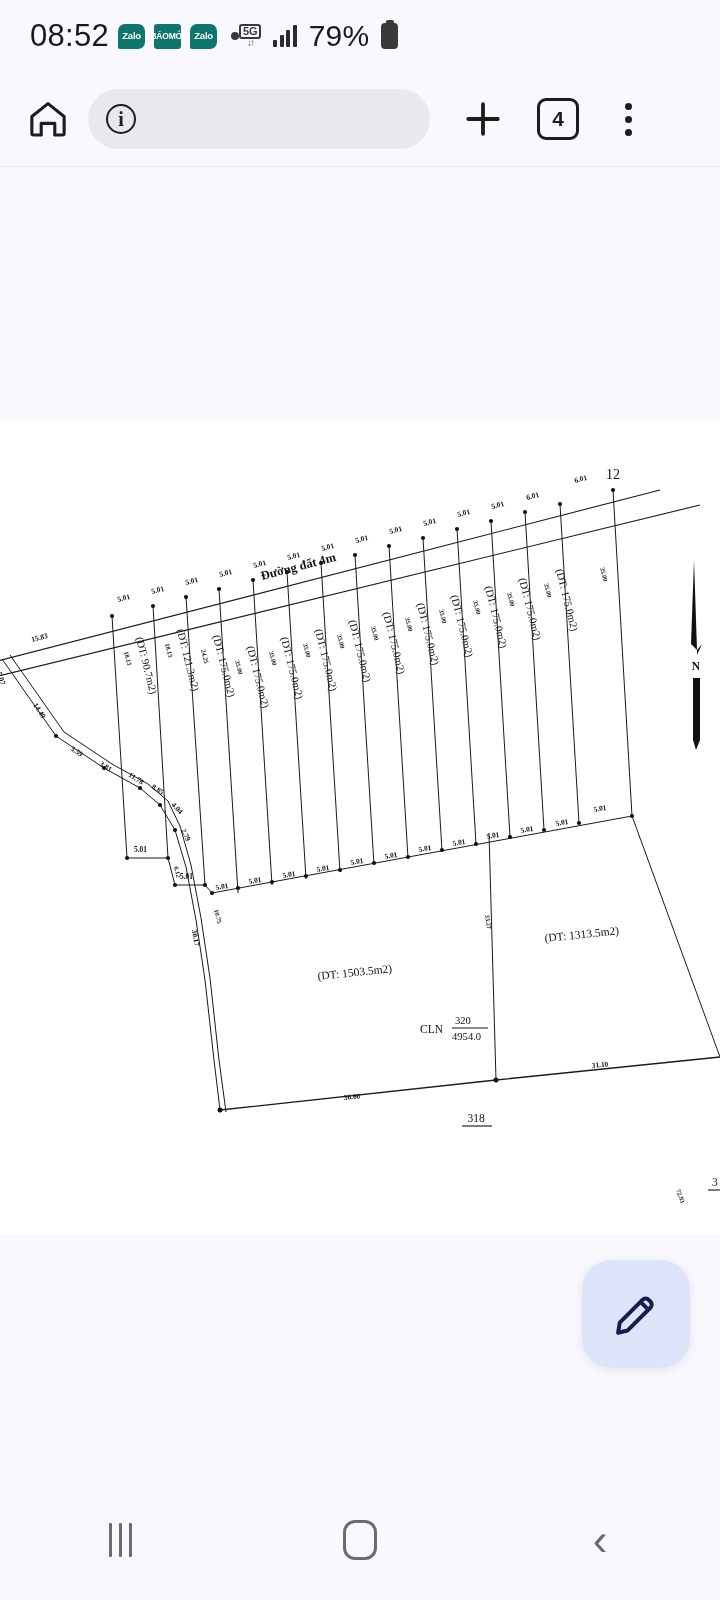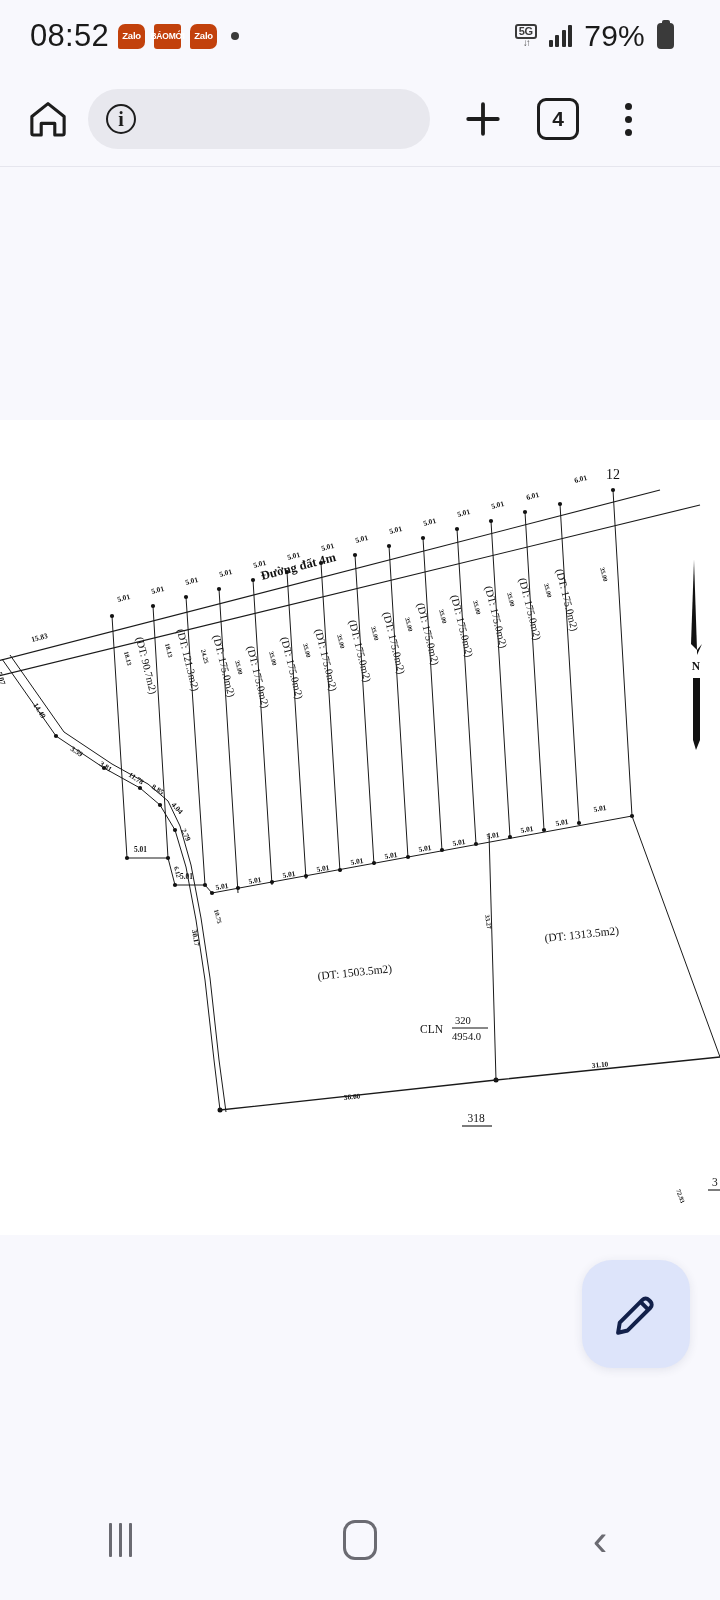--- a/index.html
+++ b/index.html
@@ -8,27 +8,27 @@
     width: 720px; height: 1600px;
     background: #f8f8fd;
     font-family: "Liberation Sans", sans-serif;
     overflow: hidden;
   }
   .phone { position: relative; width: 720px; height: 1600px; background: #f8f8fd; }
 
   
   .statusbar {
     position: absolute; left: 0; top: 0; width: 700px; height: 72px;
-    display: flex; align-items: center; justify-content: space-between;
+    display: flex; align-items: center; justify-content: flex-start;
     padding: 0 26px 0 30px; background: #f8f8fd;
   }
   .sb-left { display: flex; align-items: center; gap: 9px; }
   .sb-clock { font-size: 31px; color: #1a1a1a; letter-spacing: .3px; font-weight: 400; }
   .notif-badge {
-    width: 27px; height: 25px; background: #c2410c; border-radius: 7px 7px 7px 2px;
+    width: 27px; height: 25px; background: #0f766e; border-radius: 7px 7px 7px 2px;
     color: #fff; font-size: 9.5px; font-weight: 700; display: flex;
     align-items: center; justify-content: center; line-height: 1; text-align:center;
     letter-spacing: -.2px;
   }
   .notif-badge.sq { border-radius: 3px; font-size: 8.5px; }
   .notif-badge.sq span { display:block; }
   .notif-dot { width: 8px; height: 8px; border-radius: 50%; background: #3a3a3a; margin-left: 5px; }
   .sb-right { display: flex; align-items: center; gap: 12px; }
   .fiveg { display:flex; flex-direction:column; align-items:center; line-height:1; }
   .fiveg-box {

